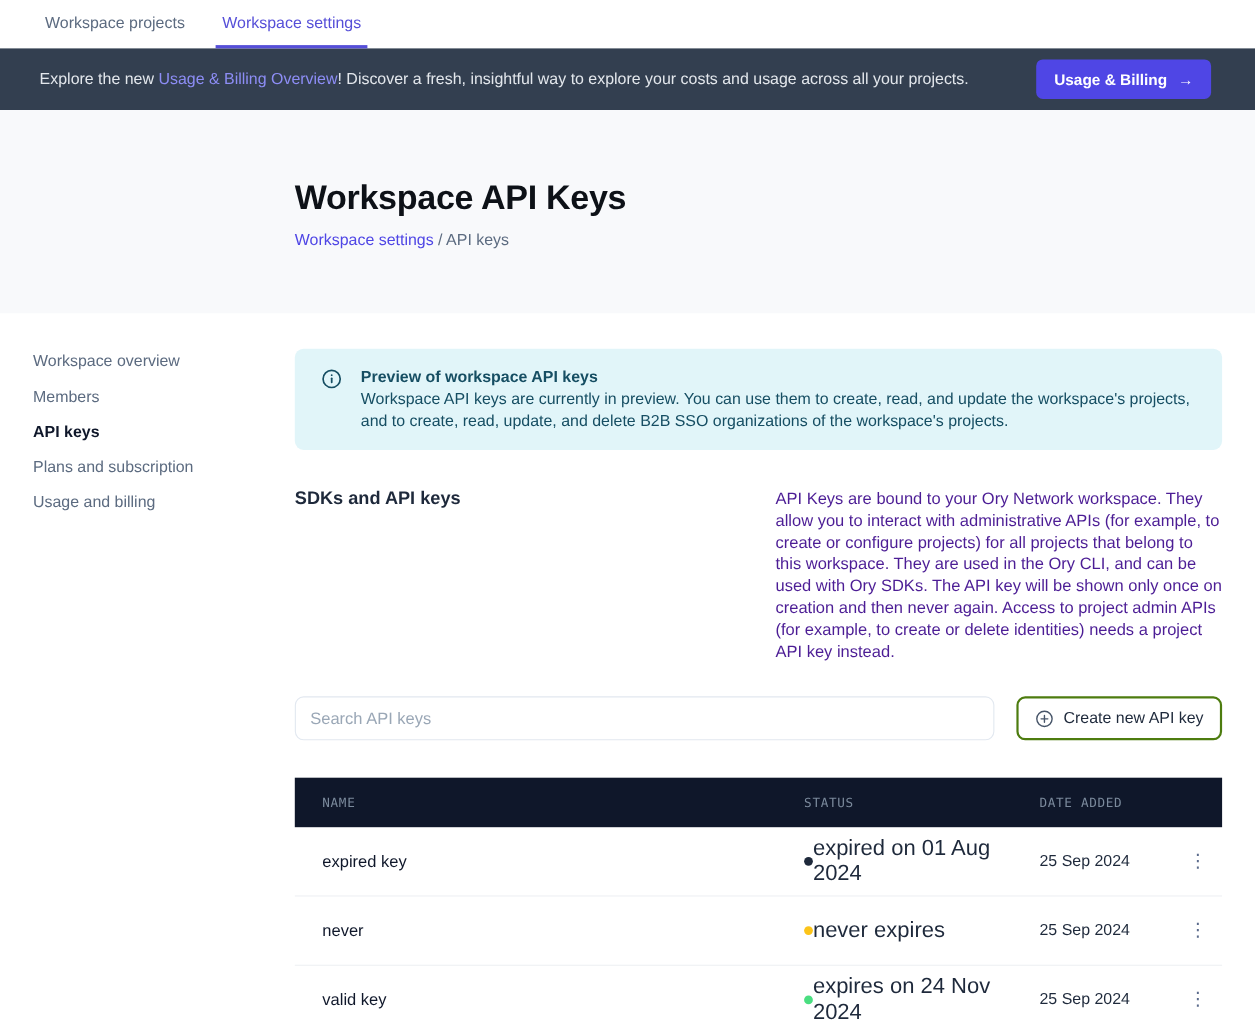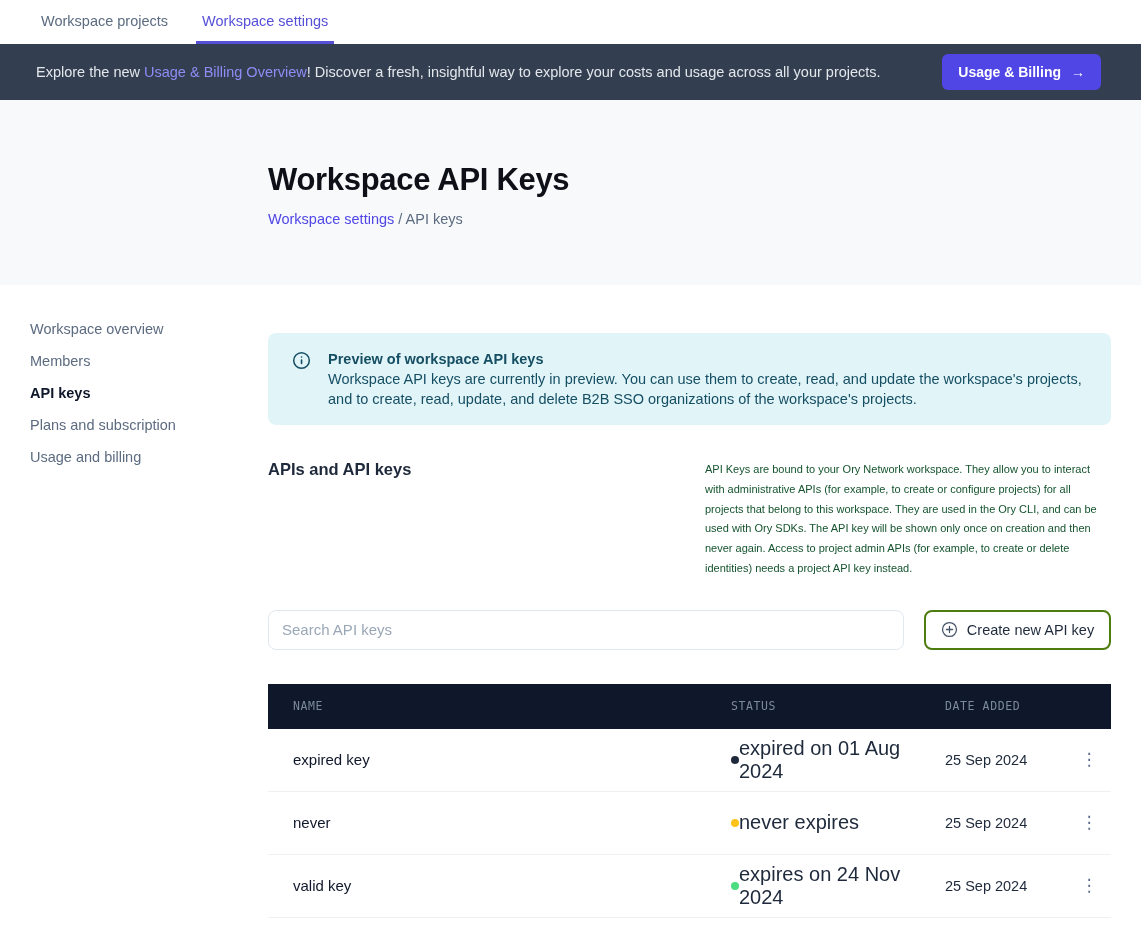--- a/index.html
+++ b/index.html
@@ -32,29 +32,29 @@
   
   .content { display:flex; background:#ffffff; }
   .sidebar { width:268px; flex:0 0 268px; padding:35px 20px 0 30px; }
   .side-item { font-size:14.5px; color:#5c6b80; line-height:18px; margin-bottom:14px;
     cursor:pointer; }
   .side-item.active { color:#0f172a; font-weight:700; }
   .main { width:843px; flex:0 0 843px; padding-top:32px; }
 
   
   .alert { background:#e1f5f9; border-radius:8px; padding:16px 24px; display:flex;
-    gap:17px; color:#164e63;margin-top:16px; }
+    gap:17px; color:#164e63; }
   .alert-icon { flex:0 0 auto; margin-top:2px; }
   .alert-title { font-size:14.5px; font-weight:700; line-height:20px; }
   .alert-body { font-size:14.5px; line-height:20px; margin-top:0px; max-width:770px; }
 
   
   .section { display:flex; margin-top:35px; }
   .section-heading { width:437px; font-size:16.5px; font-weight:700; color:#1e293b; }
-  .section-desc { width:406px; font-size:11px; line-height:19.8px; color:#14532d; }
+  .section-desc { width:406px; font-size:15px; line-height:19.8px; color:#4c1d95; }
 
   
   .toolbar { display:flex; margin-top:31px; gap:20px; }
   .search-input { flex:1; height:40px; border:1px solid #e2e8f0; border-radius:8px;
     padding:0 13px; font-size:15px; color:#1e293b; outline:none;
     font-family:"Liberation Sans", sans-serif; }
   .search-input::placeholder { color:#9aa7b6; }
   .create-btn { flex:0 0 187px; height:40px; background:#ffffff; border:2px solid #4d7c0f;
     border-radius:8px; display:flex; align-items:center; justify-content:center; gap:9px;
     font-size:14.5px; color:#1e293b; cursor:pointer;
@@ -121,21 +121,21 @@
           <rect x="9.2" y="5.4" width="1.7" height="1.8" rx="0.8" fill="#164e63"></rect>
         </svg>
       </span>
       <div>
         <div class="alert-title">Preview of workspace API keys</div>
         <div class="alert-body">Workspace API keys are currently in preview. You can use them to create, read, and update the workspace's projects, and to create, read, update, and delete B2B SSO organizations of the workspace's projects.</div>
       </div>
     </div>
 
     <div class="section">
-      <div class="section-heading">APIs and API keys</div>
+      <div class="section-heading">SDKs and API keys</div>
       <div class="section-desc">API Keys are bound to your Ory Network workspace. They allow you to interact with administrative APIs (for example, to create or configure projects) for all projects that belong to this workspace. They are used in the Ory CLI, and can be used with Ory SDKs. The API key will be shown only once on creation and then never again. Access to project admin APIs (for example, to create or delete identities) needs a project API key instead.</div>
     </div>
 
     <div class="toolbar">
       <input class="search-input" type="text" placeholder="Search API keys" style="">
       <button class="create-btn">
         <span style="display:flex;">
           <svg width="17" height="17" viewBox="0 0 20 20" fill="none">
             <circle cx="10" cy="10" r="8.2" stroke="#475569" stroke-width="1.5"></circle>
             <path d="M10 6.4v7.2M6.4 10h7.2" stroke="#475569" stroke-width="1.5" stroke-linecap="round"></path>

